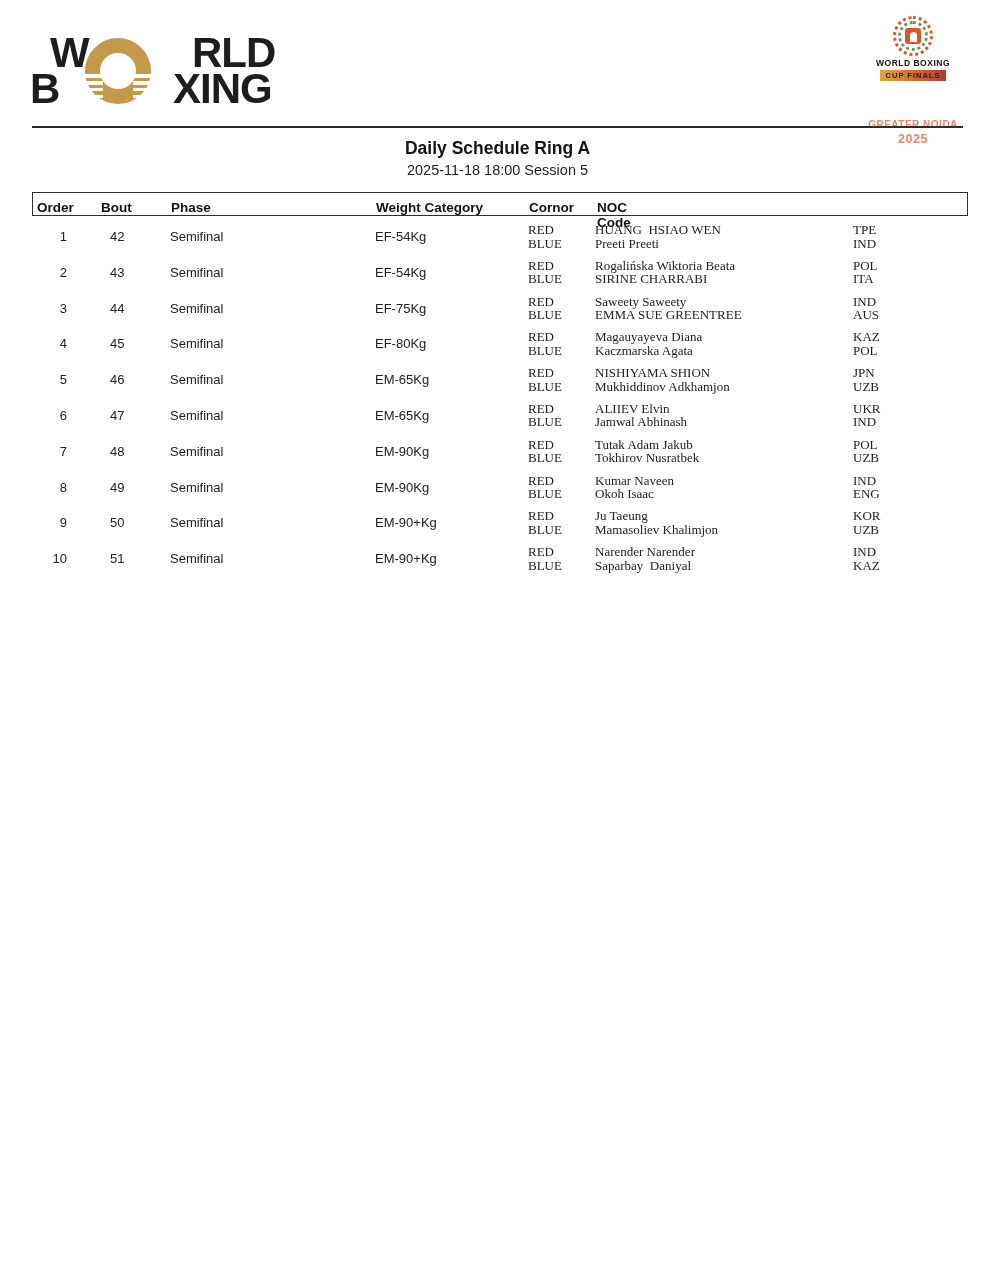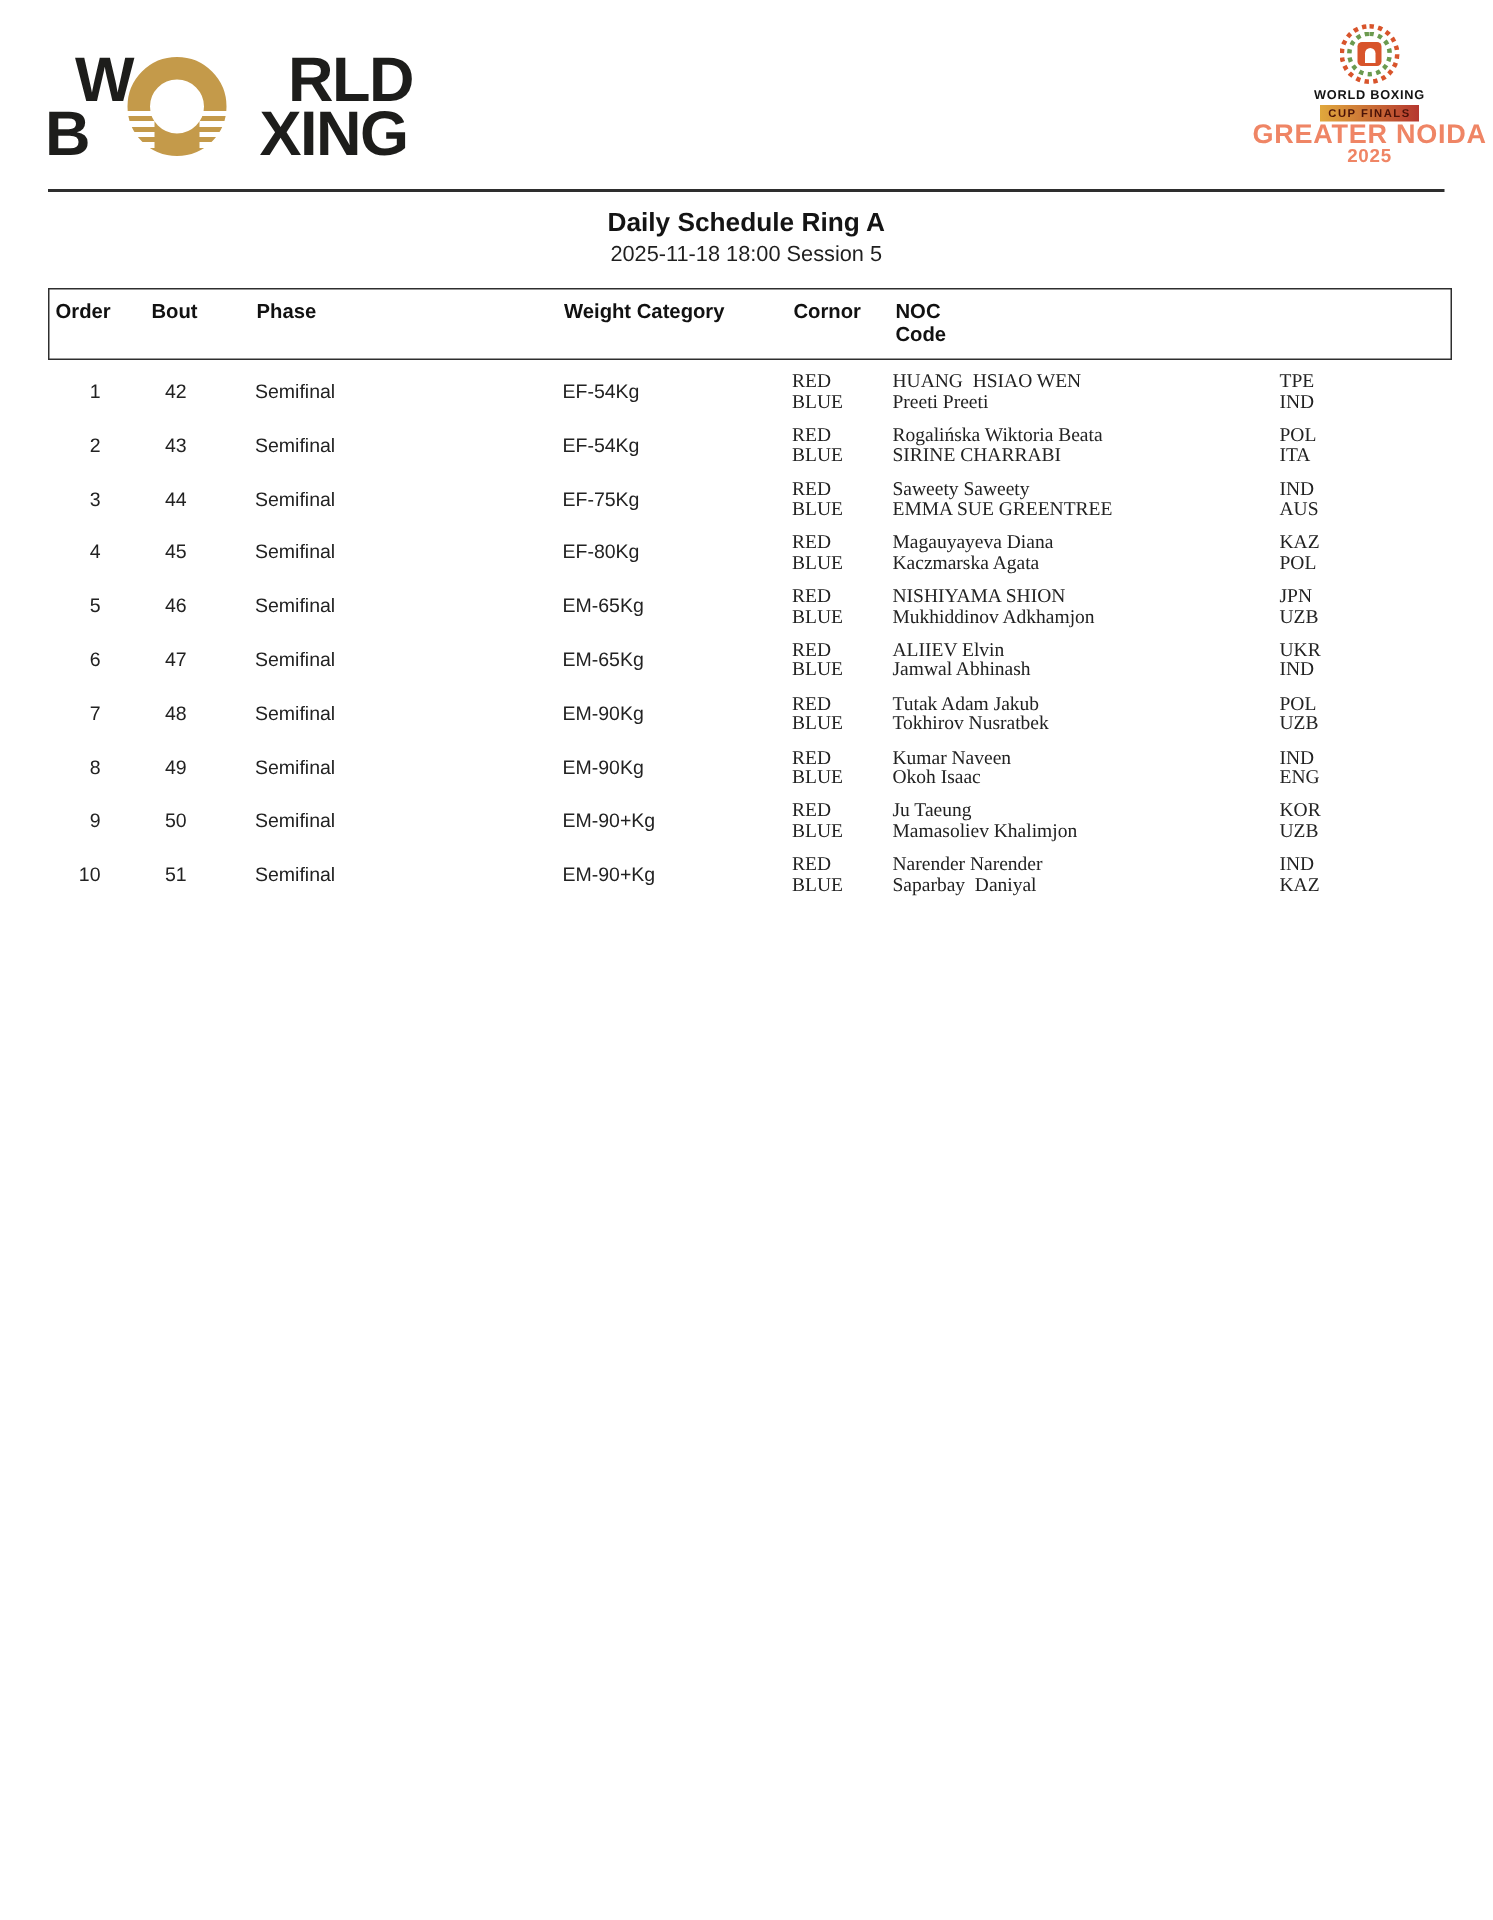--- a/index.html
+++ b/index.html
@@ -38,35 +38,35 @@
   .emblem .ring-inner{position:absolute;left:5px;top:5px;width:24px;height:24px;
     border:3px dotted #6b9a4f;border-radius:50%;}
   .emblem .gate{position:absolute;left:12px;top:12px;width:16px;height:16px;
     background:var(--emblem-orange,#d8542b);border-radius:3px;}
   .emblem .arch{position:absolute;left:4.5px;bottom:2px;width:7px;height:10px;
     background:#fff;border-radius:3.5px 3.5px 0 0;}
   .emblem-org{font-size:8.5px;font-weight:bold;letter-spacing:.5px;color:#141414;white-space:nowrap;}
   .emblem-band{width:66px;height:11px;display:flex;align-items:center;justify-content:center;
     background:linear-gradient(90deg,var(--band-gradient-start,#e0a83c),var(--band-gradient-end,#b5372f));
     font-size:7.5px;font-weight:bold;color:#4a1208;letter-spacing:1px;white-space:nowrap;}
-  .emblem-city{font-size:18px;font-weight:800;color:var(--emblem-salmon,#ef8565);
-    letter-spacing:.5px;line-height:13px;text-align:center;white-space:nowrap;}
+  .emblem-city{font-size:10px;font-weight:800;color:var(--emblem-salmon,#ef8565);
+    letter-spacing:.5px;line-height:13px;text-align:center;white-space:nowrap;margin-top:35px;}
   .emblem-year{font-size:12.5px;font-weight:800;color:var(--emblem-salmon,#ef8565);
     letter-spacing:.5px;line-height:13px;text-align:center;}
 
   .rule{position:absolute;left:32px;top:126px;width:931px;height:2px;background:#2e2e2e;}
 
   .doc-title{position:absolute;left:0;top:138px;width:100%;text-align:center;
     font-size:17.5px;font-weight:bold;color:#141414;}
   .doc-subtitle{position:absolute;left:0;top:162px;width:100%;text-align:center;
     font-size:14.5px;color:#1f1f1f;}
 
   
   .sched{position:absolute;left:32px;top:192px;width:936px;}
-  .thead{box-sizing:border-box;width:936px;height:48px;border:1.5px solid #2e2e2e;
+  .thead{box-sizing:border-box;width:936px;height:24px;border:1.5px solid #2e2e2e;
     display:flex;font-weight:bold;font-size:13.5px;color:#111;padding-top:7px;}
   .thead .c{line-height:15px;}
   .tbody{margin-top:7px;}
   .trow{display:flex;align-items:center;min-height:27px;margin-bottom:8.8px;
     font-size:13px;color:#222;}
   .c{box-sizing:border-box;flex:none;}
   .c-order{width:58px;}
   .c-bout{width:75px;}
   .c-phase{width:205px;padding-left:5px;}
   .c-weight{width:148px;padding-left:5px;}

